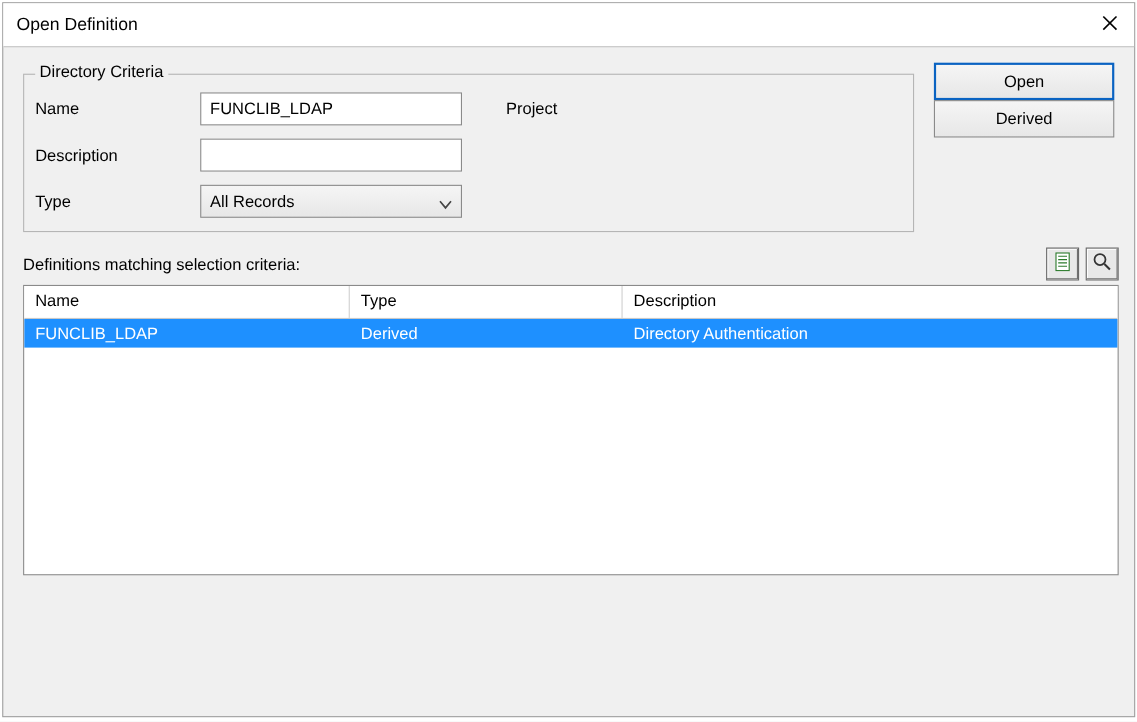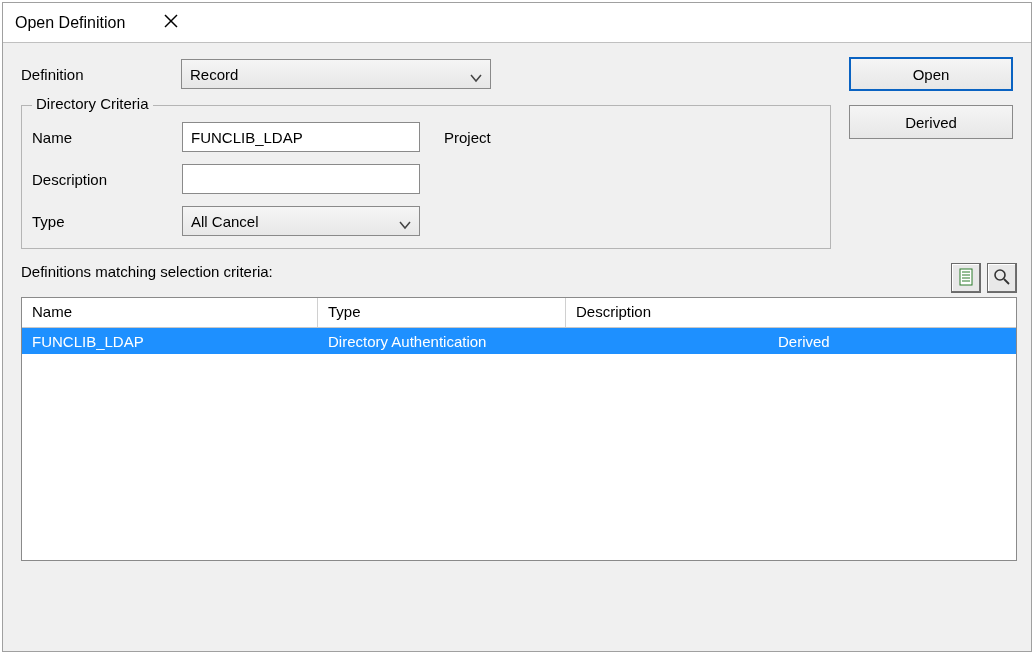--- a/index.html
+++ b/index.html
@@ -18,21 +18,21 @@
     width: 1030px;
     height: 650px;
     margin: 2px;
     background: #f0f0f0;
     border: 1px solid #a0a0a0;
   }
   
   .titlebar {
     display: flex;
     align-items: center;
-    justify-content: flex-start;
+    justify-content: space-between;
     height: 40px;
     padding: 0 0 0 12px;
     background: #ffffff;
     border-bottom: 1px solid #c0c0c0;
     gap: 24px;
   }
   .titlebar-title { font-size: 16px; }
   .titlebar-close {
     width: 44px; height: 40px;
     display: flex; align-items: center; justify-content: center;
@@ -84,21 +84,20 @@
   }
 
   
   .btn-col {
     position: absolute;
     right: 18px;
     top: 14px;
     width: 164px;
     display: flex;
     flex-direction: column;
-    gap: 14px;
   }
   .win-button {
     height: 34px;
     background: linear-gradient(#f5f5f5,#e7e7e7);
     border: 1px solid #8a8a8a;
     font-size: 15px;
     cursor: pointer;
     display: flex; align-items: center; justify-content: center;
   }
   .win-button.primary {
@@ -119,20 +118,21 @@
     background: #f0f0f0;
     padding: 0 4px;
     font-size: 15px;
   }
   .grid-row { display: flex; align-items: center; gap: 10px; margin-bottom: 12px; }
   .grid-row:last-child { margin-bottom: 0; }
 
   
   .match-row {
     display: flex;
+    align-items: center;
     justify-content: space-between;
     margin-top: 14px;
     width: 996px;
   }
   .match-label { font-size: 15px; }
   .icon-btns { display: flex; gap: 6px; }
   .icon-btn {
     width: 30px; height: 30px;
     border: 1px solid #6a6a6a;
     box-shadow: inset -1px -1px 0 #707070, inset 1px 1px 0 #fff;
@@ -198,51 +198,40 @@
 
     <div class="btn-col">
       <div class="win-button primary">
         <span>Open</span>
       </div>
       <div class="win-button">
         <span>Derived</span>
       </div>
     </div>
 
-    <div class="def-row">
-      <div class="label-col">Definition</div>
-      <div class="win-select" style="width:310px">
-        <span>Record</span>
-        <span class="chev">
-          <svg viewBox="0 0 12 10">
-              <polyline points="1,2 6,8 11,2" fill="none" stroke="#444" stroke-width="1.5"></polyline>
-            </svg>
-        </span>
-      </div>
-    </div>
 
     <div class="groupbox">
       <div class="legend">Directory Criteria</div>
 
       <div class="grid-row">
         <div class="label-col" style="width:140px">Name</div>
         <input class="win-input" style="width: 238px;" value="FUNCLIB_LDAP">
-        <div style="width:80px;margin-left:14px">Project</div>
+        <div style="width:80px;margin-left:30px">Project</div>
         <div style="width:62px"></div>
       </div>
 
       <div class="grid-row">
         <div class="label-col" style="width:140px">Description</div>
         <input class="win-input" style="width: 238px;" value="">
       </div>
 
       <div class="grid-row">
         <div class="label-col" style="width:140px">Type</div>
         <div class="win-select" style="width:238px">
-          <span>All Cancel</span>
+          <span>All Records</span>
           <span class="chev">
             <svg viewBox="0 0 12 10">
                 <polyline points="1,2 6,8 11,2" fill="none" stroke="#444" stroke-width="1.5"></polyline>
               </svg>
           </span>
         </div>
       </div>
     </div>
 
     <div class="match-row">
@@ -271,19 +260,19 @@
     </div>
 
     <div class="results-wrap">
       <div class="results-header">
         <div class="col col-name">Name</div>
         <div class="col col-type">Type</div>
         <div class="col col-desc">Description</div>
       </div>
       <div class="table-row">
         <div class="col col-name">FUNCLIB_LDAP</div>
+        <div class="col col-type">Derived</div>
         <div class="col col-desc">Directory Authentication</div>
-        <div class="col col-type">Derived</div>
       </div>
     </div>
 
   </div>
 </div>
 
 </body></html>

